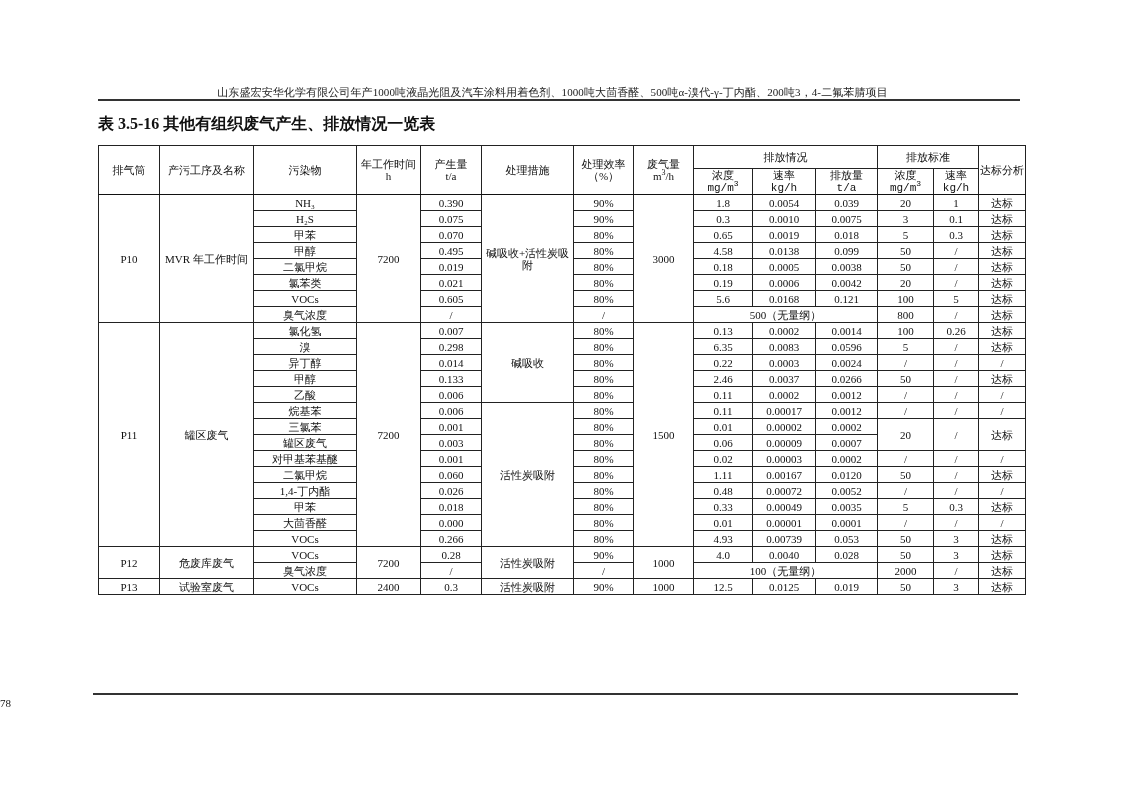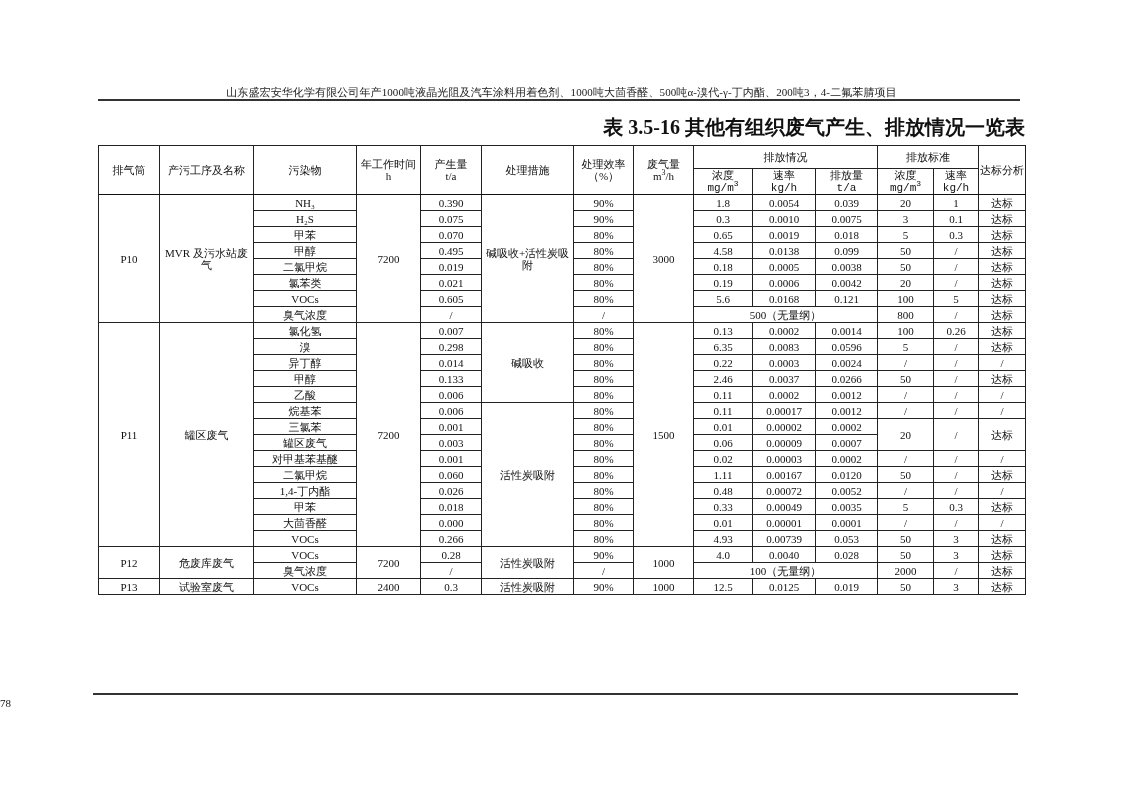--- a/index.html
+++ b/index.html
@@ -1,22 +1,22 @@
 <!DOCTYPE html>
 <html><head>
 <meta charset="utf-8">
 <style>
   html, body { margin:0; padding:0; background:#ffffff; }
   body { width:1123px; height:794px; position:relative; overflow:hidden;
          font-family:"Liberation Serif","DejaVu Serif",serif; color:#111; }
-  .running-header { position:absolute; left:98px; width:927px; top:85px; text-align:center;
+  .running-header { position:absolute; left:89px; width:927px; top:85px; text-align:center;
          font-size:11px; letter-spacing:0.1px; color:#222; }
   .header-rule { position:absolute; left:98px; width:922px; top:99px; height:2px; background:#333; }
-  .title { position:absolute; left:98px; width:927px; top:114px; text-align:right;
-         font-size:20px; font-weight:bold; color:#111; }
+  .title { position:absolute; left:98px; width:927px; top:114px; text-align:left;
+         font-size:16px; font-weight:bold; color:#111; }
   table.data { position:absolute; left:98px; top:145px; border-collapse:collapse;
          table-layout:fixed; font-size:11px; }
   table.data td, table.data th { border:1px solid #222; text-align:center; vertical-align:middle;
          padding:0; line-height:12px; font-weight:normal; overflow:hidden; white-space:nowrap; }
   table.data tr.hrow1 th { height:22px; }
   table.data tr.hrow2 th { height:25px;font-family:Liberation Mono, monospace; }
   table.data tbody td { height:15px; }
   table.data th.lg { border-bottom:1.5px solid #111; }
   table.data tr.grp-top td { border-top:1.5px solid #111;text-align:center; }
   .wrap { white-space:normal !important; }
@@ -67,21 +67,21 @@
       <th class="lg"><span>速率</span><br><span>kg/h</span></th>
       <th class="lg"><span>排放量</span><br><span>t/a</span></th>
       <th class="lg"><span>浓度</span><br>mg/m<sup>3</sup></th>
       <th class="lg"><span>速率</span><br><span>kg/h</span></th>
     </tr>
   </thead>
   <tbody>
 
     <tr>
       <td rowspan="8">P10</td>
-      <td rowspan="8" class="wrap">MVR 及污水站废气</td>
+      <td rowspan="8" class="wrap">MVR 年工作时间</td>
       <td>NH₃</td>
       <td rowspan="8">7200</td>
       <td>0.390</td>
       <td rowspan="8" class="wrap">碱吸收+活性炭吸附</td>
       <td>90%</td>
       <td rowspan="8">3000</td>
       <td>1.8</td>
       <td>0.0054</td>
       <td>0.039</td>
       <td>20</td>

